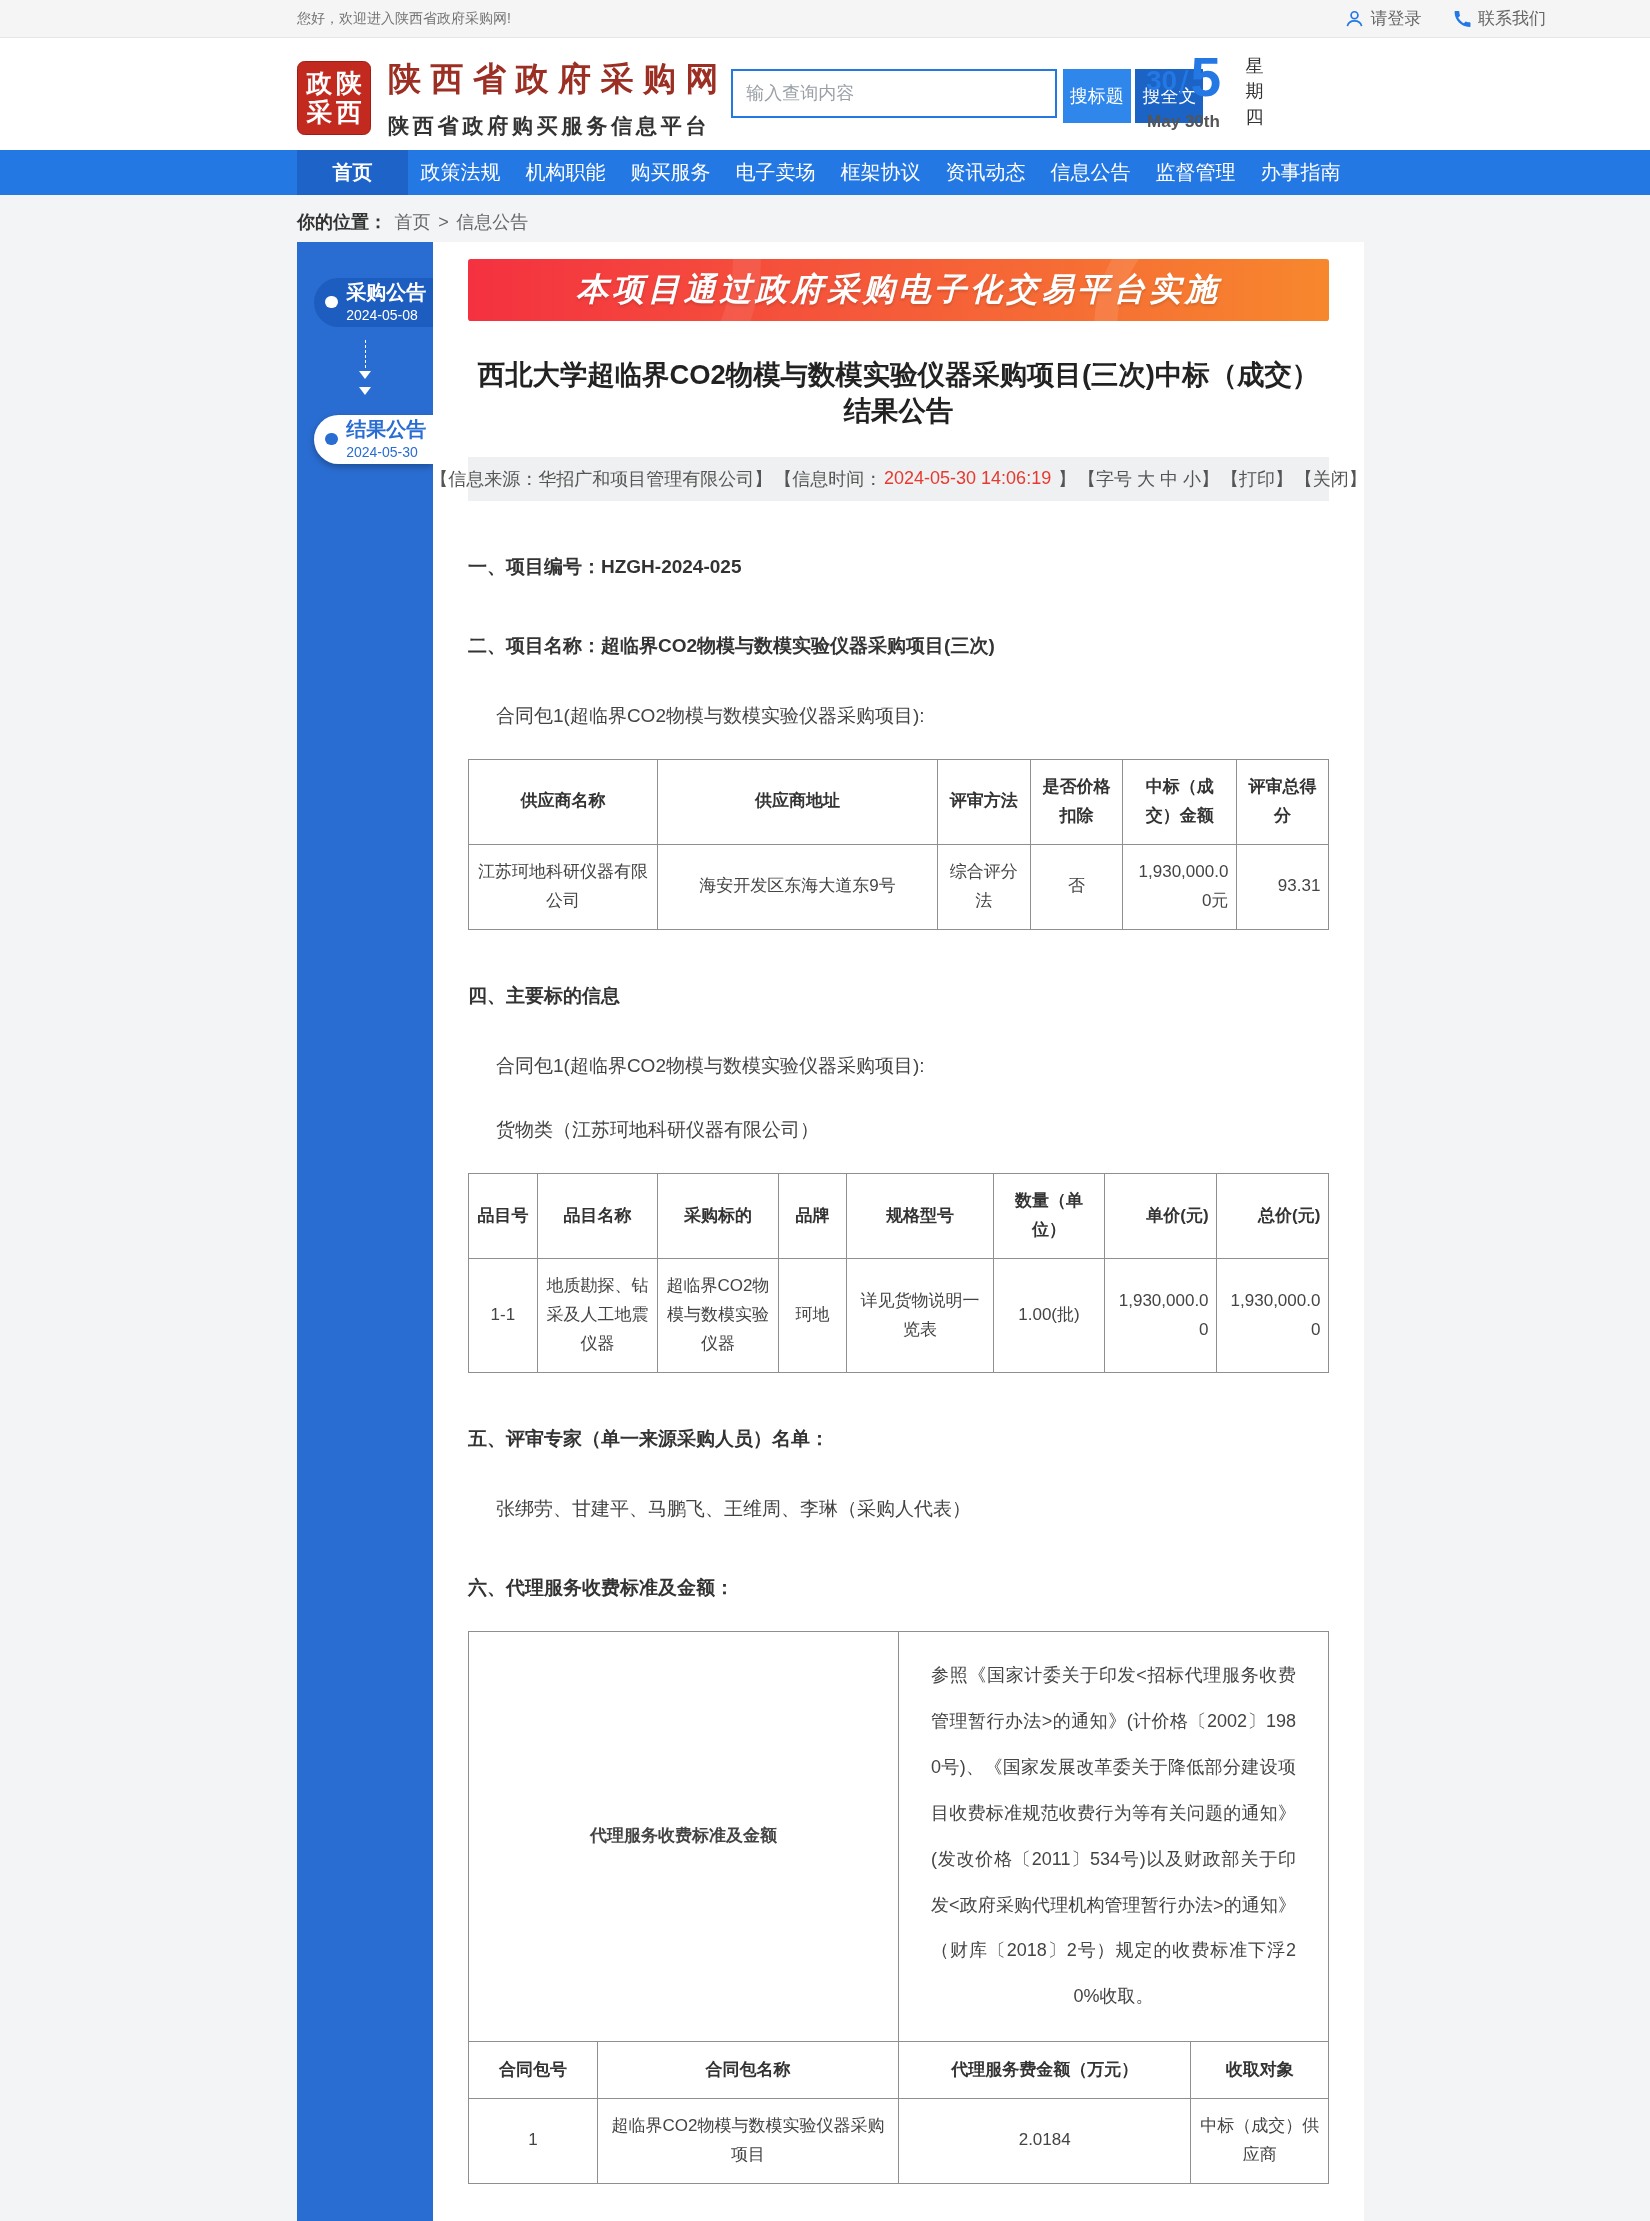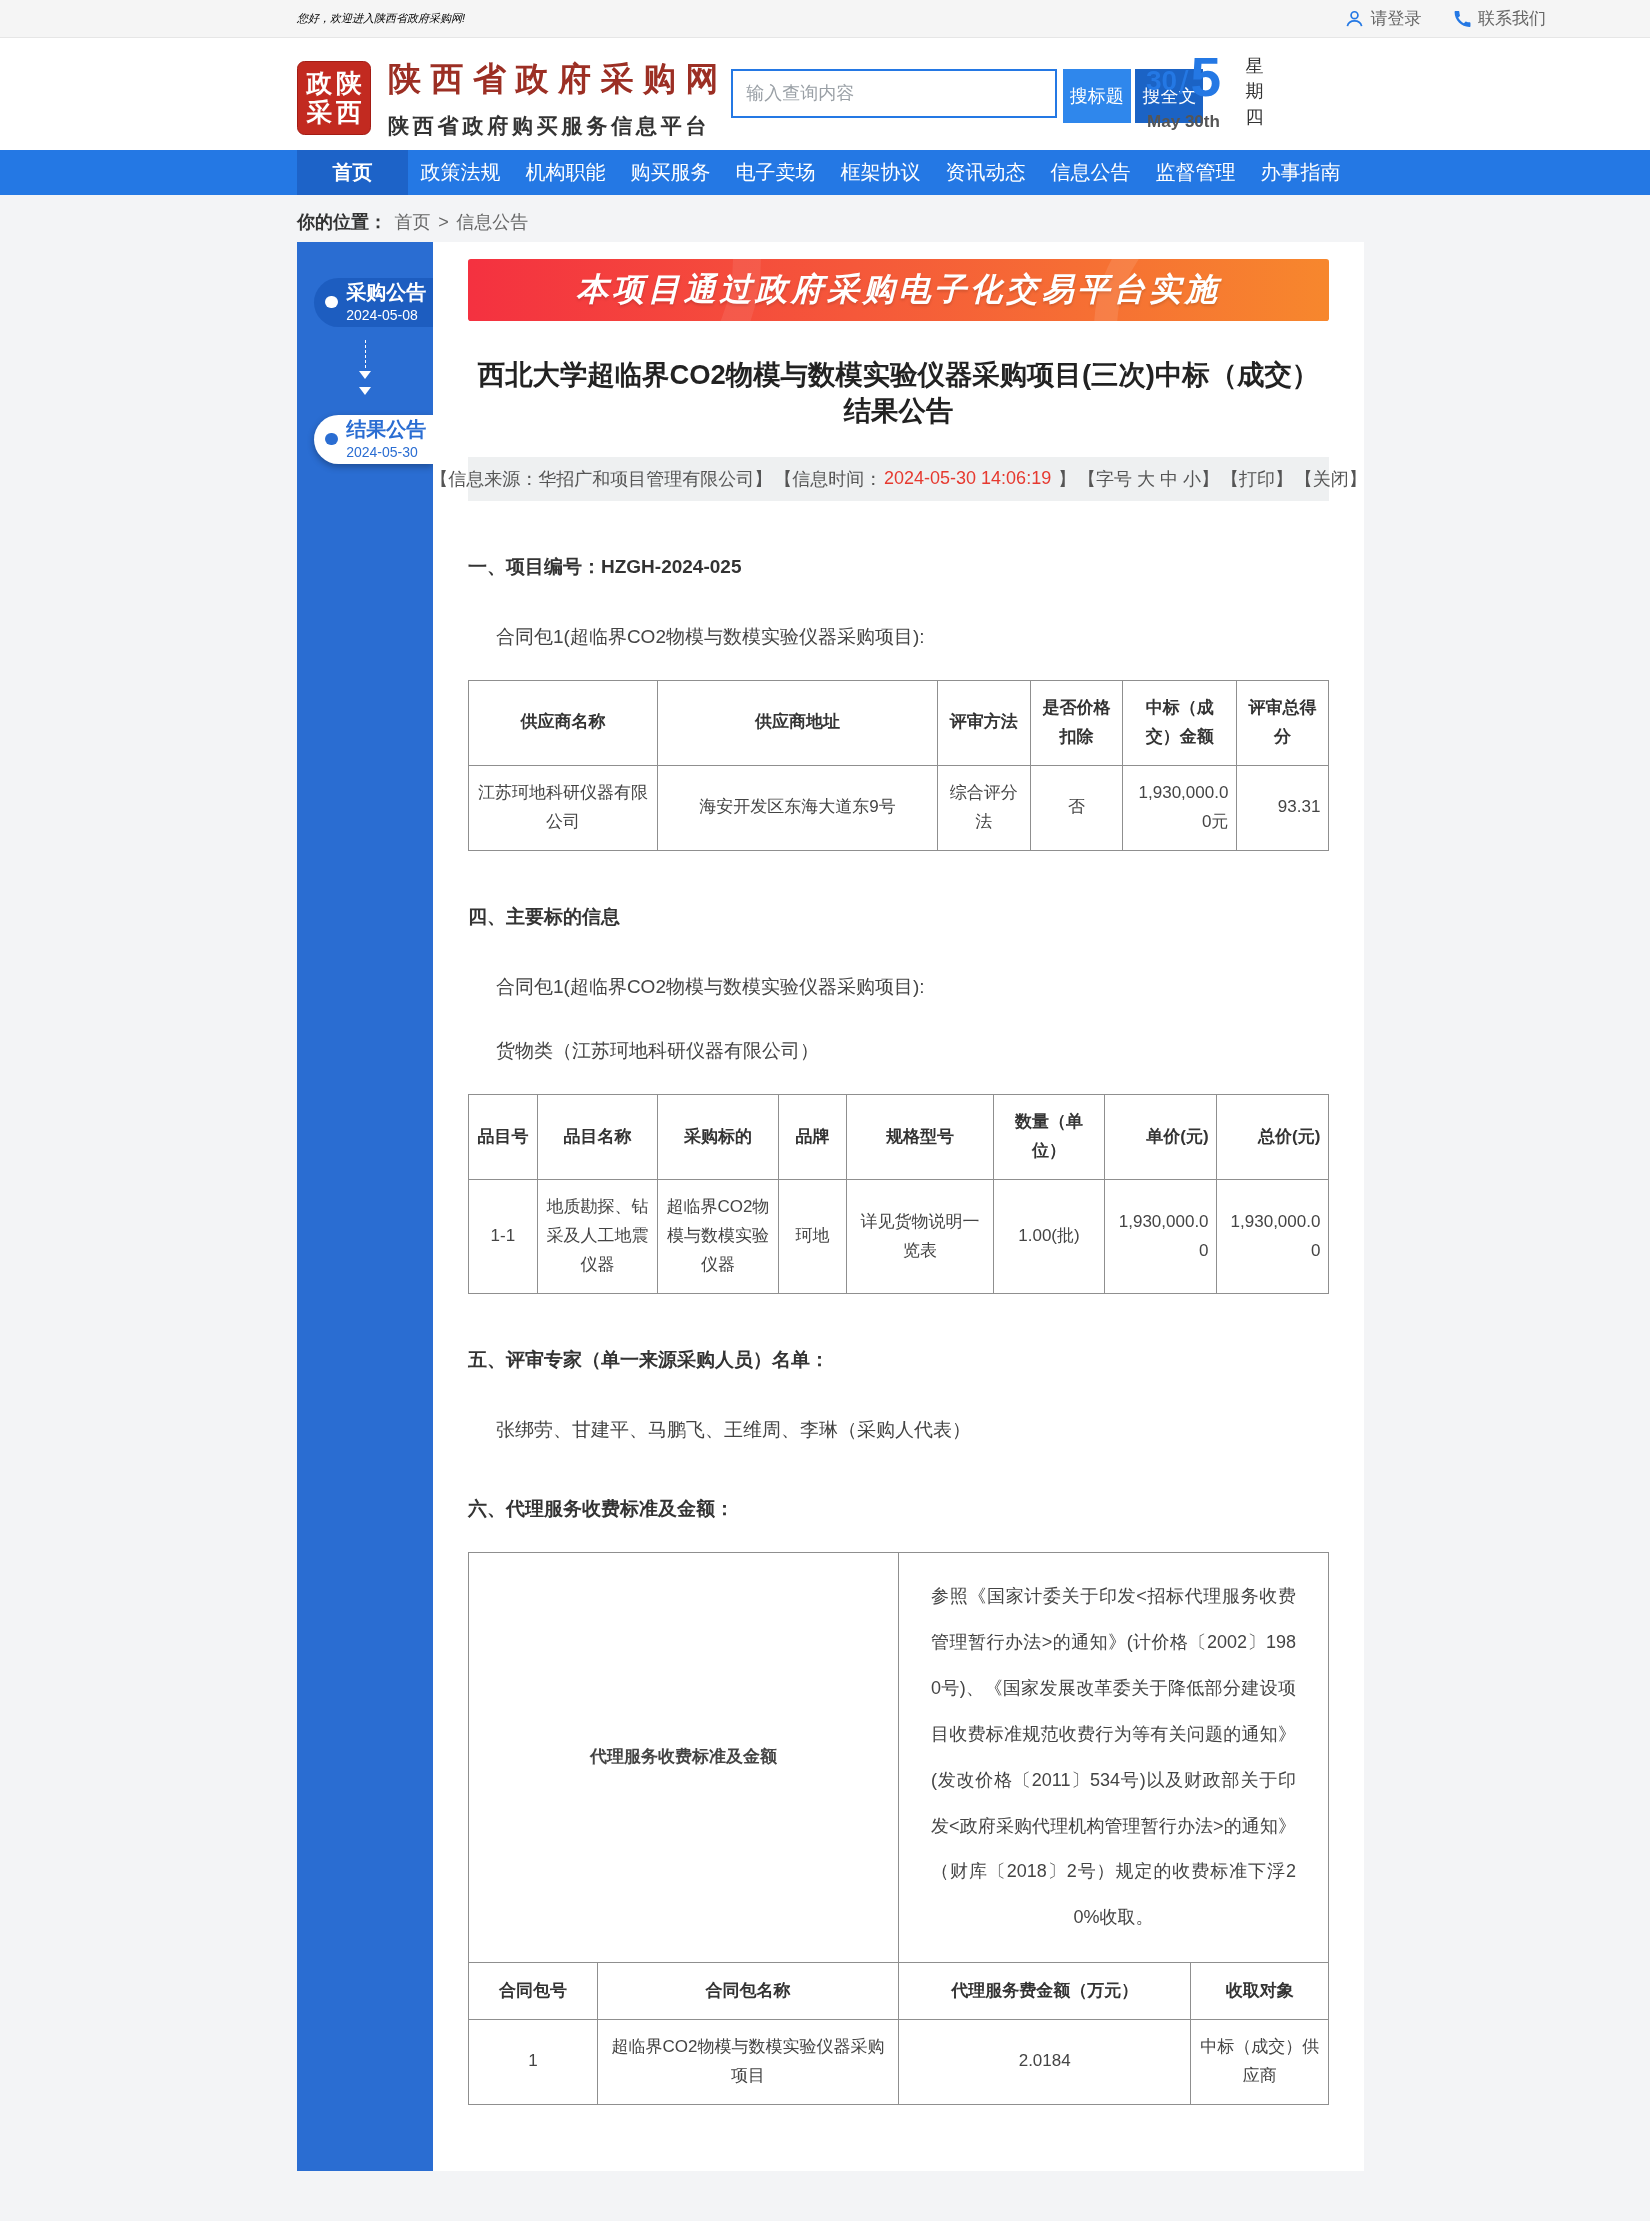--- a/index.html
+++ b/index.html
@@ -7,21 +7,21 @@
   body {
     height:2221px; overflow:hidden;
     background:#f3f4f6;
     font-family:"Liberation Sans","DejaVu Sans",sans-serif;
     color:#444;
   }
 
   
   .topbar { height:38px; background:#f5f5f5; border-bottom:0.9px solid #e6e6e6; }
   .topbar-in { width:1353px; margin-left:297px; height:100%; display:flex; align-items:center; justify-content:space-between; }
-  .topbar-welcome { font-size:11px; color:#000000;font-style:italic; }
+  .topbar-welcome { font-size:14px; color:#737373; }
   .topbar-right { display:flex; align-items:center; gap:32px; margin-right:104px; }
   .toplink { display:flex; align-items:center; gap:6.6px; font-size:17px; color:#666; cursor:pointer; }
   .toplink svg { display:block; }
 
   
   .header { height:112px; background:#fff; position:relative; }
   .logo { position:absolute; left:297px; top:19px; display:flex; align-items:center; text-decoration:none; }
   .seal { width:74px; height:74px; background:#c22a20; border-radius:7.6px; display:grid; grid-template-columns:1fr 1fr; grid-template-rows:1fr 1fr; padding:6.6px; border:1.9px solid #a31c14; }
   .seal span { color:#fff; font-size:25.6px; font-weight:bold; display:flex; align-items:center; justify-content:center; line-height:1; }
   .logo-txt { margin-left:17px; }
@@ -210,20 +210,21 @@
       <span>【信息来源：华招广和项目管理有限公司】</span>
       <span>【信息时间：</span>
       <span class="red">2024-05-30 14:06:19</span>
       <span> 】</span>
       <span class="clk">【字号 大 中 小】</span>
       <span class="clk">【打印】</span>
       <span class="clk">【关闭】</span>
     </div>
 
     <div class="sec-h">一、项目编号：HZGH-2024-025</div>
+    <div class="sec-h">二、项目名称：超临界CO2物模与数模实验仪器采购项目(三次)</div>
     <div class="sec-line">合同包1(超临界CO2物模与数模实验仪器采购项目):</div>
 
     <table>
       <colgroup>
           <col style="width:22%">
           <col style="width:32.5%">
           <col style="width:10.8%">
           <col style="width:10.8%">
           <col style="width:13.2%">
           <col style="width:10.7%">

